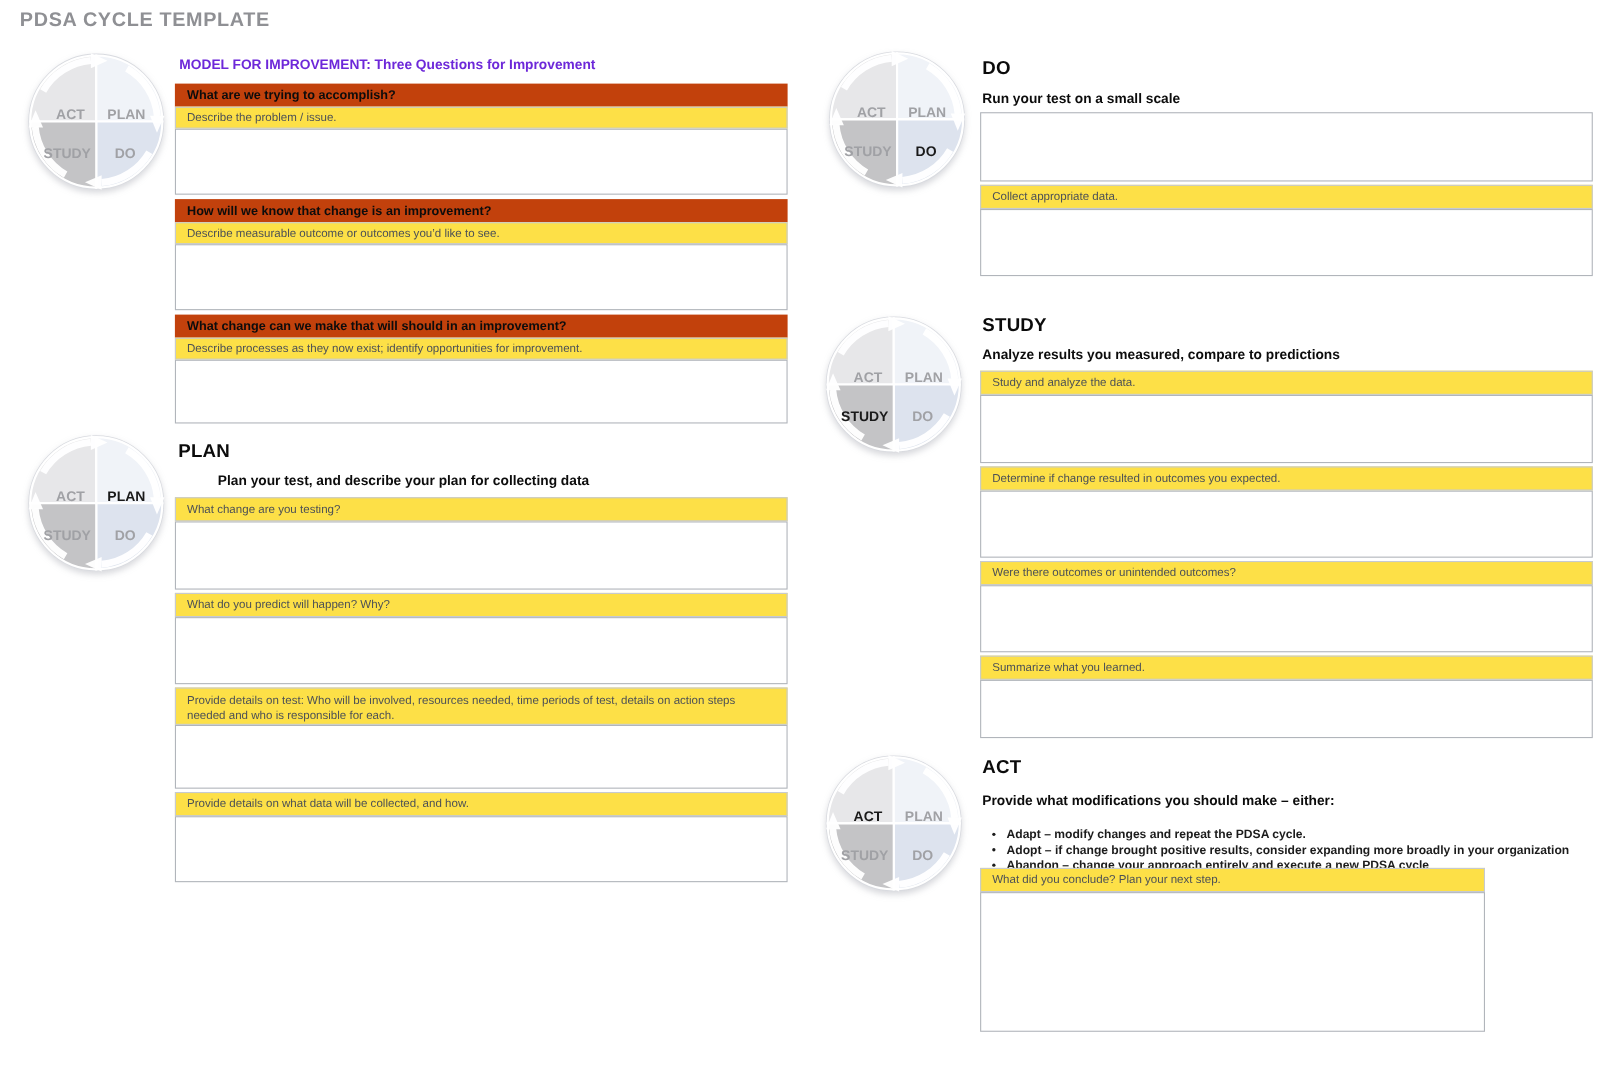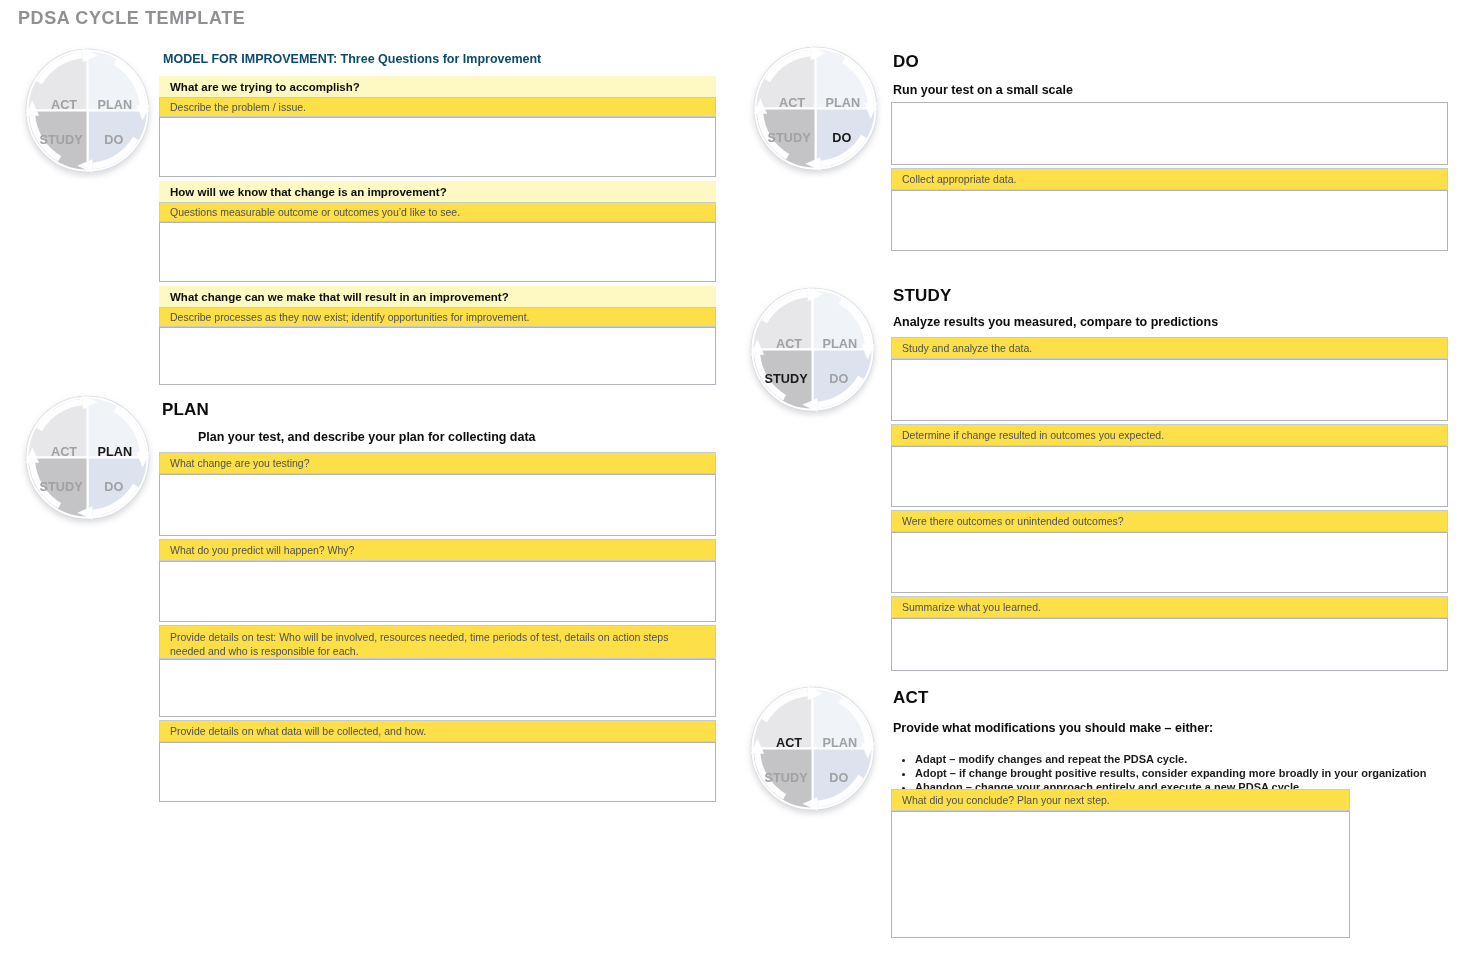--- a/index.html
+++ b/index.html
@@ -4,26 +4,26 @@
 <style>
   html,body{margin:0;padding:0;background:#ffffff;}
   body{width:1469px;height:968px;position:relative;overflow:hidden;
        font-family:"Liberation Sans",sans-serif;color:#111;}
   .abs{position:absolute;}
 
   .page-title{font-size:18px;font-weight:bold;color:#8f9094;letter-spacing:.6px;margin:0;}
 
   .section-title{font-size:17px;font-weight:bold;color:#0b0b0b;letter-spacing:.2px;}
   .section-sub{font-size:12.5px;font-weight:bold;color:#0c0c0c;}
-  .model-heading{font-size:12.5px;font-weight:bold;color:#0c4a6e;}
+  .model-heading{font-size:12.5px;font-weight:bold;color:#6d28d9;}
 
   .fieldcol{display:block;}
   .qblock{margin-bottom:4px;}
   .field{margin-bottom:3px;}
-  .qheader{height:21px;background:#fef9c3;display:flex;align-items:center;
+  .qheader{height:21px;background:#c2410c;display:flex;align-items:center;
            padding:0 11px;font-size:11.5px;font-weight:bold;color:#0c0c0c;box-sizing:border-box;}
   .lblrow{background:#fde047;border:1px solid #c6cad1;display:flex;align-items:center;
           padding:0 10px;font-size:10.5px;color:#4d5156;box-sizing:border-box;}
   .h20{height:20px;}
   .h22{height:22px;}
   .multi{height:34px;align-items:flex-start;padding-top:4px;line-height:1.35;}
   .inputbox{background:#ffffff;border:1px solid #b1b5bb;box-sizing:border-box;}
 
   .act-bullets{margin:0;padding:0 0 0 16px;list-style:disc;}
   .act-bullets li{font-size:11px;line-height:14px;color:#1c1c1c;margin-bottom:0;}
@@ -151,25 +151,25 @@
 <div class="model-heading abs" style="left:163px;top:52px;">MODEL FOR IMPROVEMENT: Three Questions for Improvement</div>
 
 <div class="fieldcol abs" style="left:159px;top:76px;width:557px;">
   <div class="qblock">
     <div class="qheader">What are we trying to accomplish?</div>
     <div class="lblrow h20">Describe the problem / issue.</div>
     <div class="inputbox" style="height:60px;"></div>
   </div>
   <div class="qblock">
     <div class="qheader">How will we know that change is an improvement?</div>
-    <div class="lblrow h20">Questions measurable outcome or outcomes you’d like to see.</div>
+    <div class="lblrow h20">Describe measurable outcome or outcomes you’d like to see.</div>
     <div class="inputbox" style="height:60px;"></div>
   </div>
   <div class="qblock">
-    <div class="qheader">What change can we make that will result in an improvement?</div>
+    <div class="qheader">What change can we make that will should in an improvement?</div>
     <div class="lblrow h20">Describe processes as they now exist; identify opportunities for improvement.</div>
     <div class="inputbox" style="height:58px;"></div>
   </div>
 </div>
 
 <div class="section-title abs" style="left:162px;top:400px;">PLAN</div>
 <div class="section-sub abs" style="left:162px;top:430px;padding-left:36px;">Plan your test, and describe your plan for collecting data</div>
 
 <div class="fieldcol abs" style="left:159px;top:452px;width:557px;">
   <div class="field">

